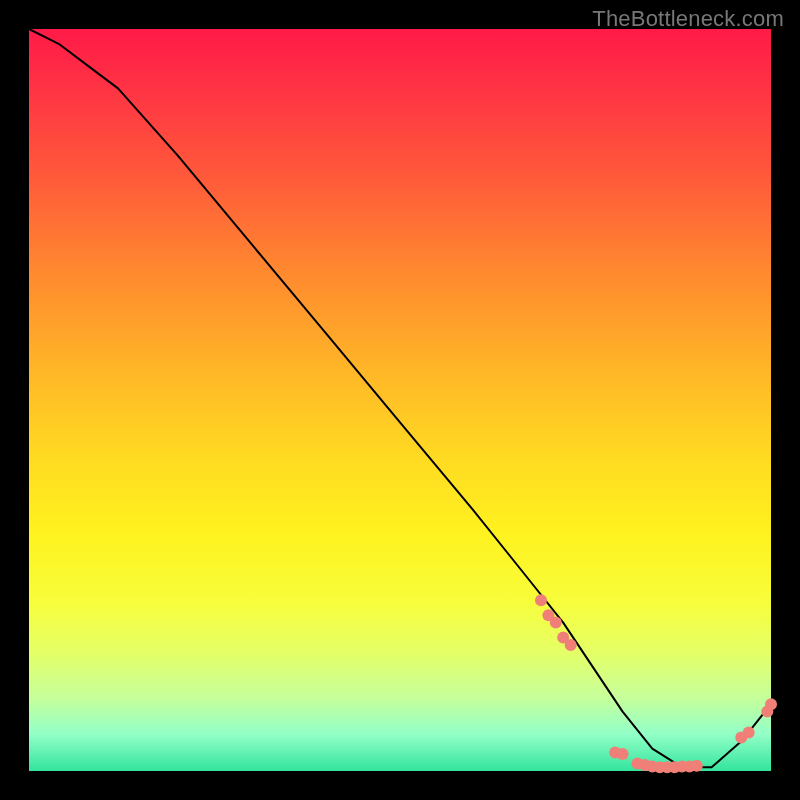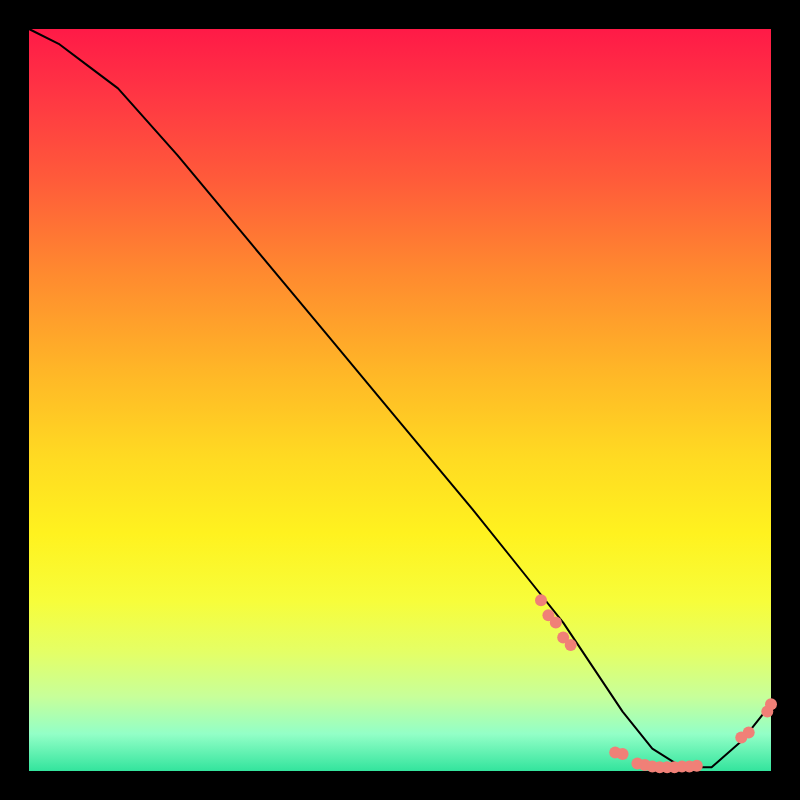--- a/index.html
+++ b/index.html
@@ -56,20 +56,21 @@
     width: 742px;
     height: 742px;
     overflow: visible;
   }
 </style>
 </head>
 <body>
 
 <div class="frame">
 
+  <div class="attribution">TheBottleneck.com</div>
 
   <div class="plot">
     <svg class="overlay" viewBox="0 0 742 742" preserveAspectRatio="none">
       <path id="curve-path" fill="none" stroke-width="2" stroke-linejoin="round" stroke-linecap="round" d="M0.0 0.0 L29.7 14.8 L59.4 37.1 L89.0 59.4 L148.4 126.1 L222.6 215.2 L296.8 304.2 L371.0 393.3 L445.2 482.3 L504.6 556.5 L534.2 593.6 L563.9 638.1 L593.6 682.6 L623.3 719.7 L653.0 738.3 L682.6 738.3 L712.3 712.3 L742.0 675.2" stroke="#000000"></path>
       <g id="markers-group">
           <circle cx="512.0" cy="571.3" r="6" fill="#f08077"></circle>
           <circle cx="519.4" cy="586.2" r="6" fill="#f08077"></circle>
           <circle cx="526.8" cy="593.6" r="6" fill="#f08077"></circle>
           <circle cx="534.2" cy="608.4" r="6" fill="#f08077"></circle>
           <circle cx="541.7" cy="615.9" r="6" fill="#f08077"></circle>

